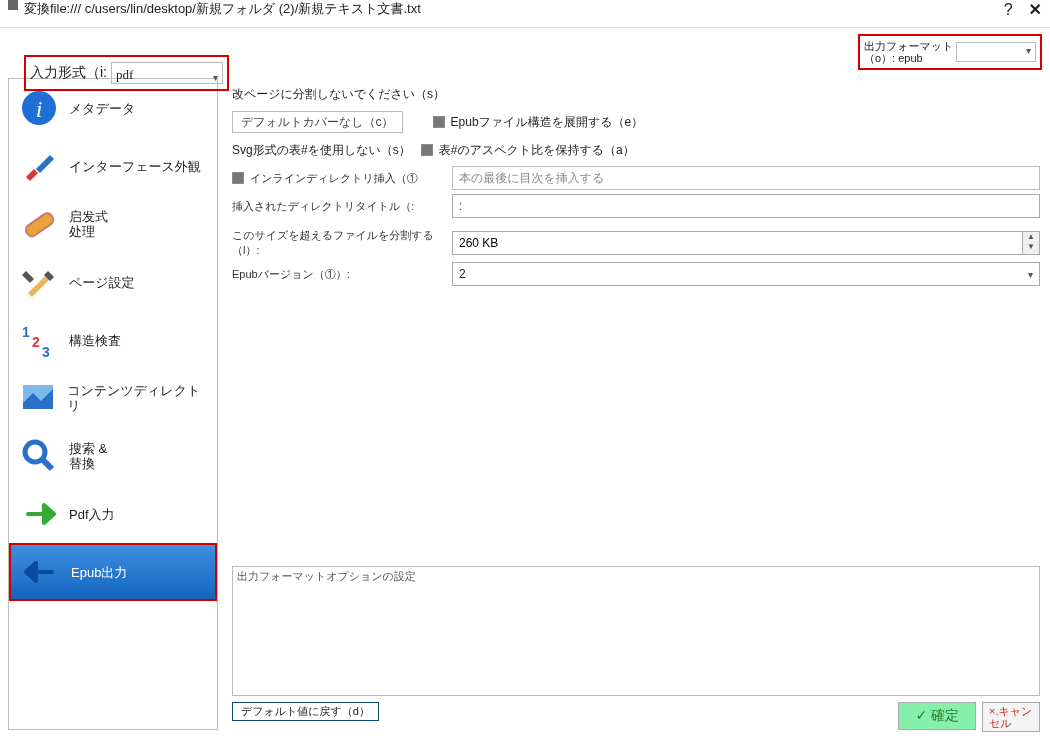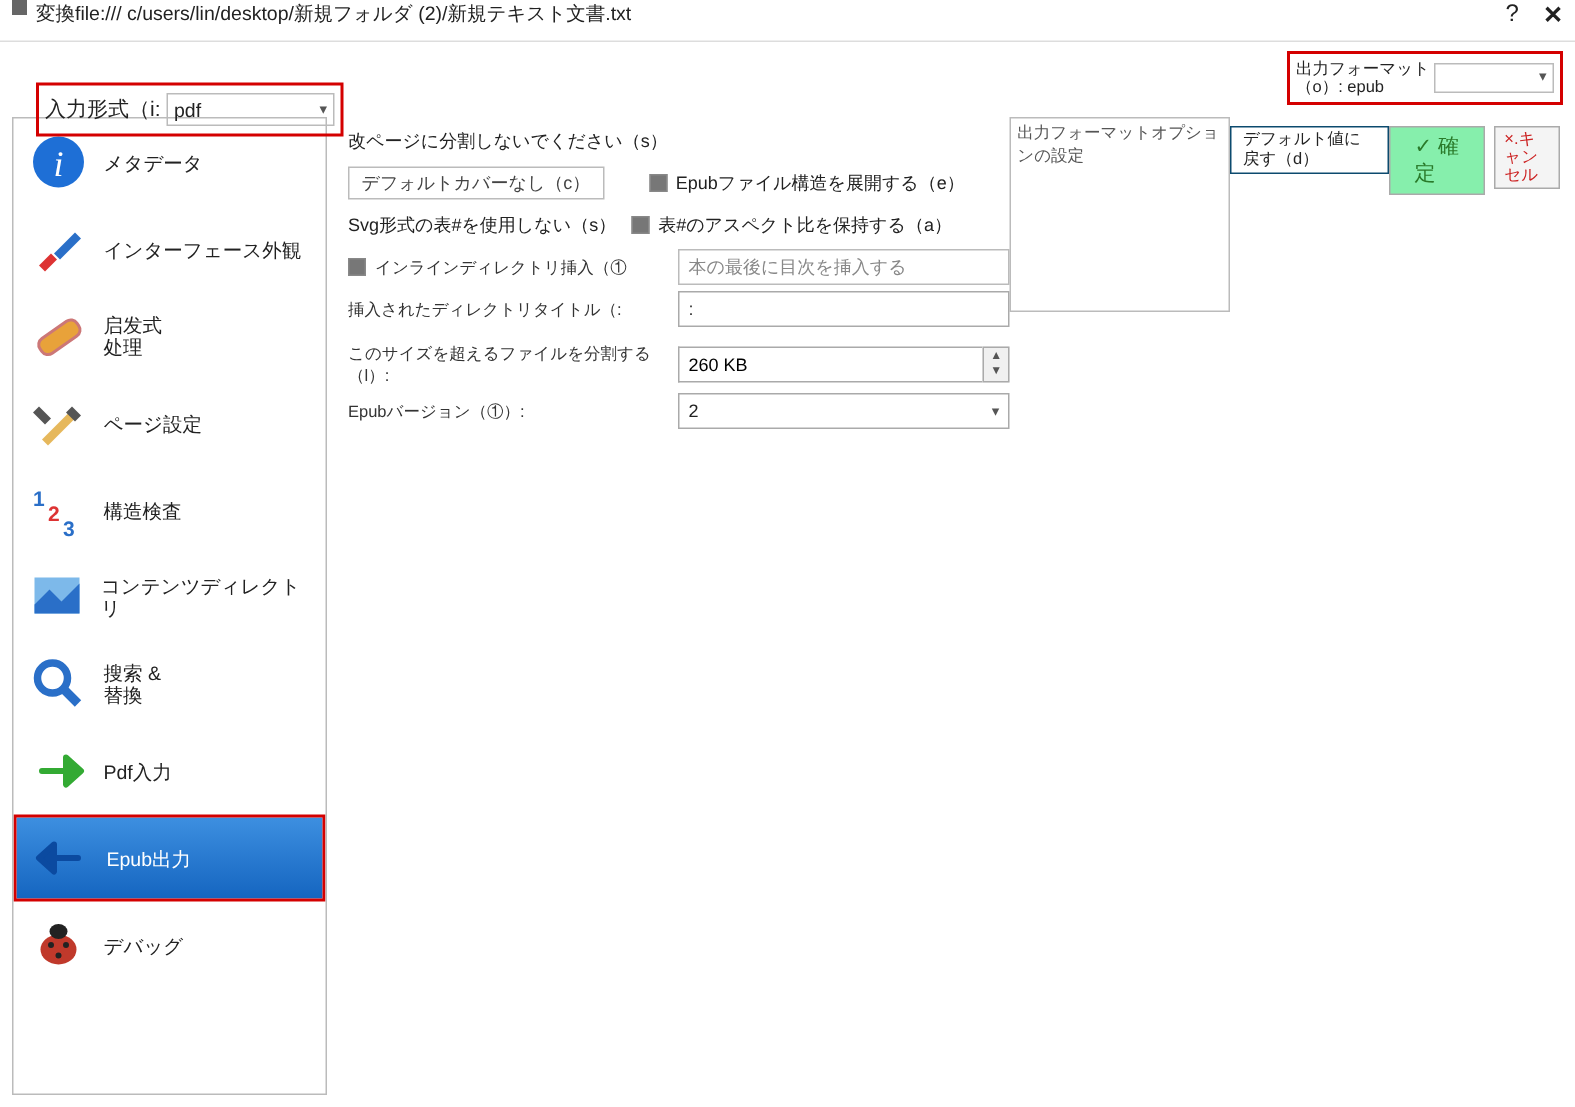--- a/index.html
+++ b/index.html
@@ -44,24 +44,25 @@
     padding: 16px 4px;
     font-size: 14px;
     margin-top: 21px;
   }
   .input-format-box .label { margin-right: 4px; }
   .input-format-box .combo {
     flex: 1;
     border: 1px solid #bbb;
     height: 22px;
     display: flex;
-    align-items: center;
+    align-items: flex-end;
     padding: 0 4px;
     position: relative;
     font-size: 13px;
+    font-family: Liberation Serif, serif;
   }
   .input-format-box .combo::after {
     content: "▾";
     position: absolute;
     right: 4px;
     color: #555;
     font-size: 10px;
   }
   .output-format-box {
     position: absolute;
@@ -119,21 +120,21 @@
     background: linear-gradient(#3d8fe0, #1565c0);
     color: #fff;
     border: 2px solid #d40000;
   }
 
   .main {
     flex: 1;
     padding: 0 10px 6px 14px;
     position: relative;
     display: flex;
-    flex-direction: row;
+    flex-direction: column;
   }
   .opts { flex: 0 0 auto; }
   .opt-row {
     display: flex;
     align-items: center;
     margin: 4px 0;
     font-size: 12px;
     min-height: 24px;
   }
   .chk {
@@ -370,32 +371,20 @@
       <div class="lbl">Pdf入力</div>
     </div>
     <div class="side-item selected">
       <div class="icon">
         <svg width="38" height="38">
             <path d="M30 19 L14 19 L14 10 L4 19 L14 28 L14 19 Z" fill="#0b4aa0" stroke="#0b4aa0" stroke-width="4" stroke-linejoin="round"></path>
           </svg>
       </div>
       <div class="lbl">Epub出力</div>
     </div>
-    <div class="side-item">
-      <div class="icon">
-        <svg width="38" height="38">
-            <ellipse cx="19" cy="22" rx="12" ry="10" fill="#c0392b"></ellipse>
-            <circle cx="14" cy="19" r="2" fill="#222"></circle>
-            <circle cx="24" cy="19" r="2" fill="#222"></circle>
-            <circle cx="19" cy="26" r="2" fill="#222"></circle>
-            <ellipse cx="19" cy="10" rx="6" ry="5" fill="#222"></ellipse>
-          </svg>
-      </div>
-      <div class="lbl">デバッグ</div>
-    </div>
   </div>
 
   <div class="main">
     <div class="opts">
       <div class="opt-row">
         <span>改ページに分割しないでください（s）</span>
       </div>
       <div class="opt-row">
         <div class="ghost-btn">
           <span>デフォルトカバーなし（c）</span>

